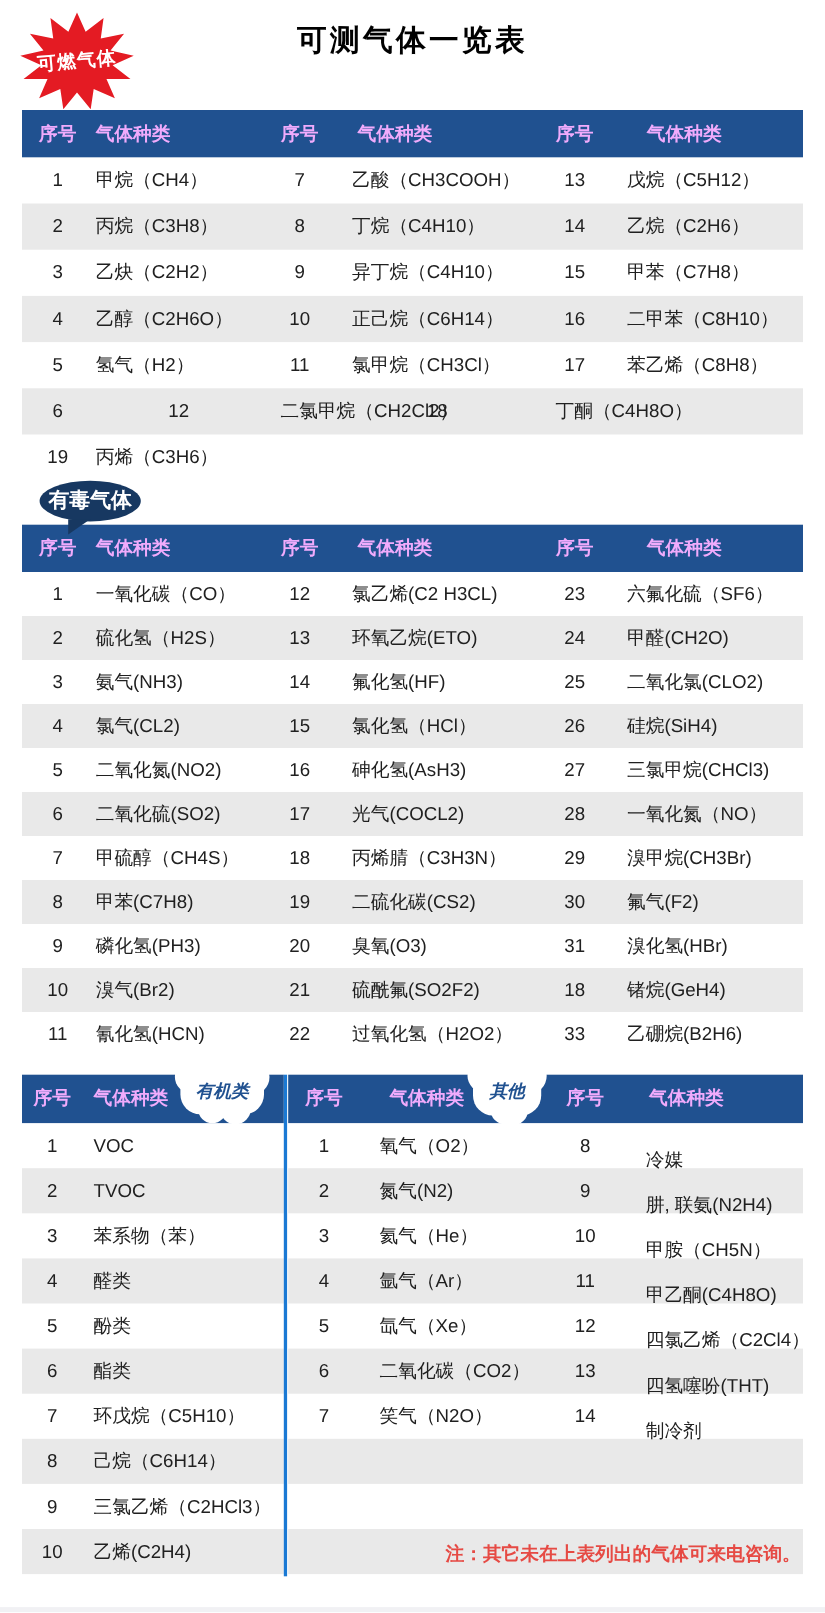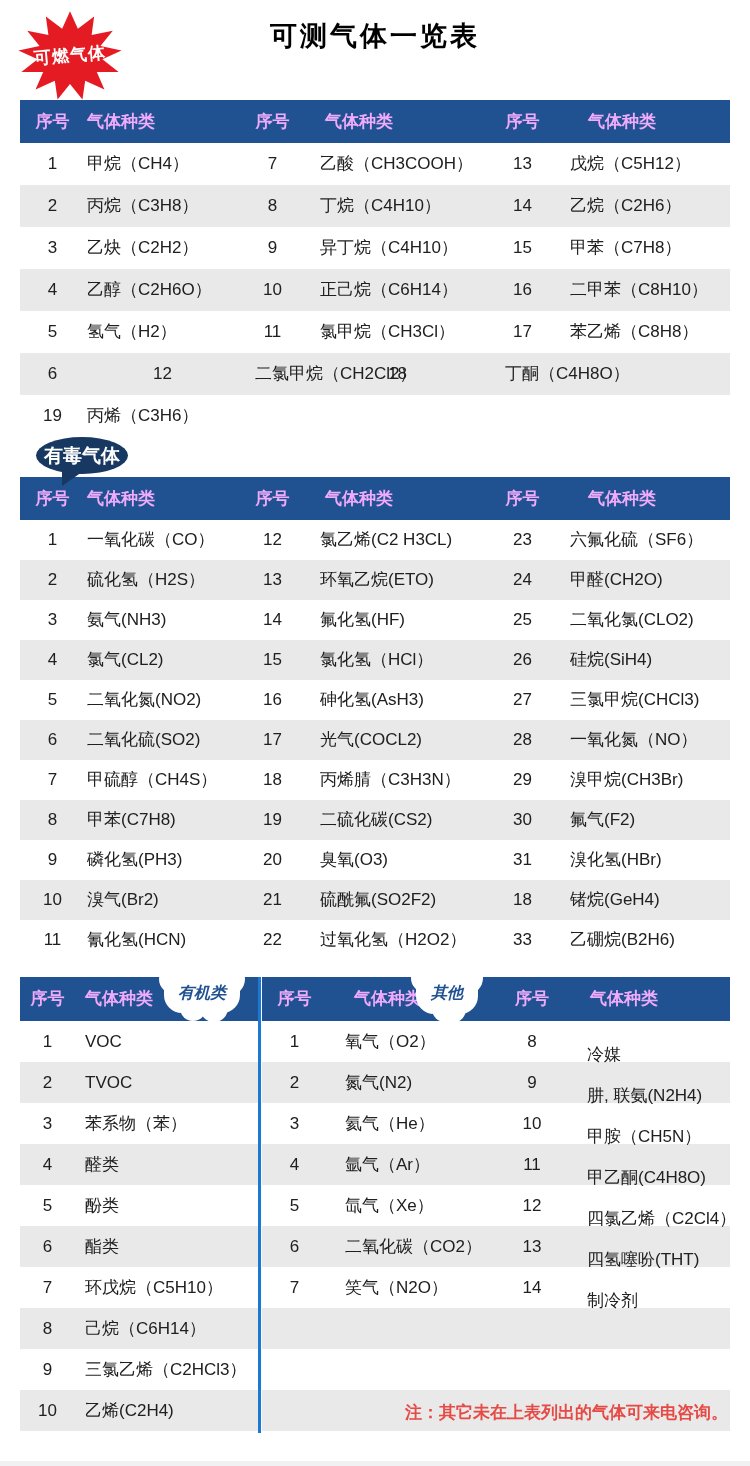--- a/index.html
+++ b/index.html
@@ -353,21 +353,21 @@
         <div class="cell name p25"></div>
       </div>
     </div>
 
   <div class="cloud" style="left:164px;top:973px;width:76px;height:40px;">
     <span class="bg"></span>
     <span class="b1"></span>
     <span class="b2"></span>
     <span class="lbl">有机类</span>
   </div>
-  <div class="cloud" style="left:416px;top:972px;width:62px;height:42px;">
+  <div class="cloud" style="left:430px;top:972px;width:62px;height:42px;">
     <span class="bg"></span>
     <span class="b1"></span>
     <span class="b2"></span>
     <span class="lbl" style="line-height:42px;">其他</span>
   </div>
 
   <div class="divider"></div>
 
   <div class="note">注：其它未在上表列出的气体可来电咨询。</div>
 

